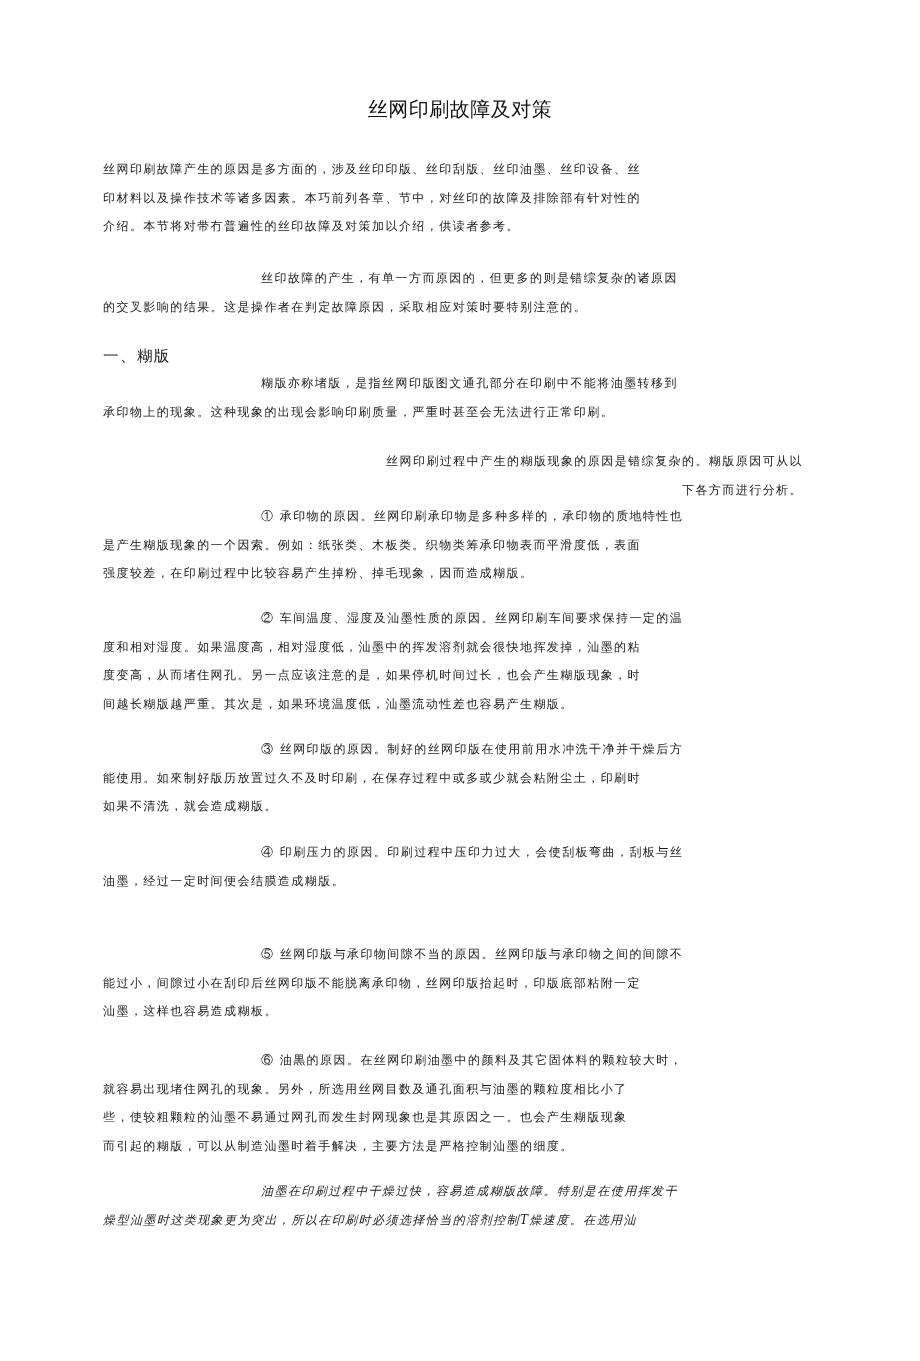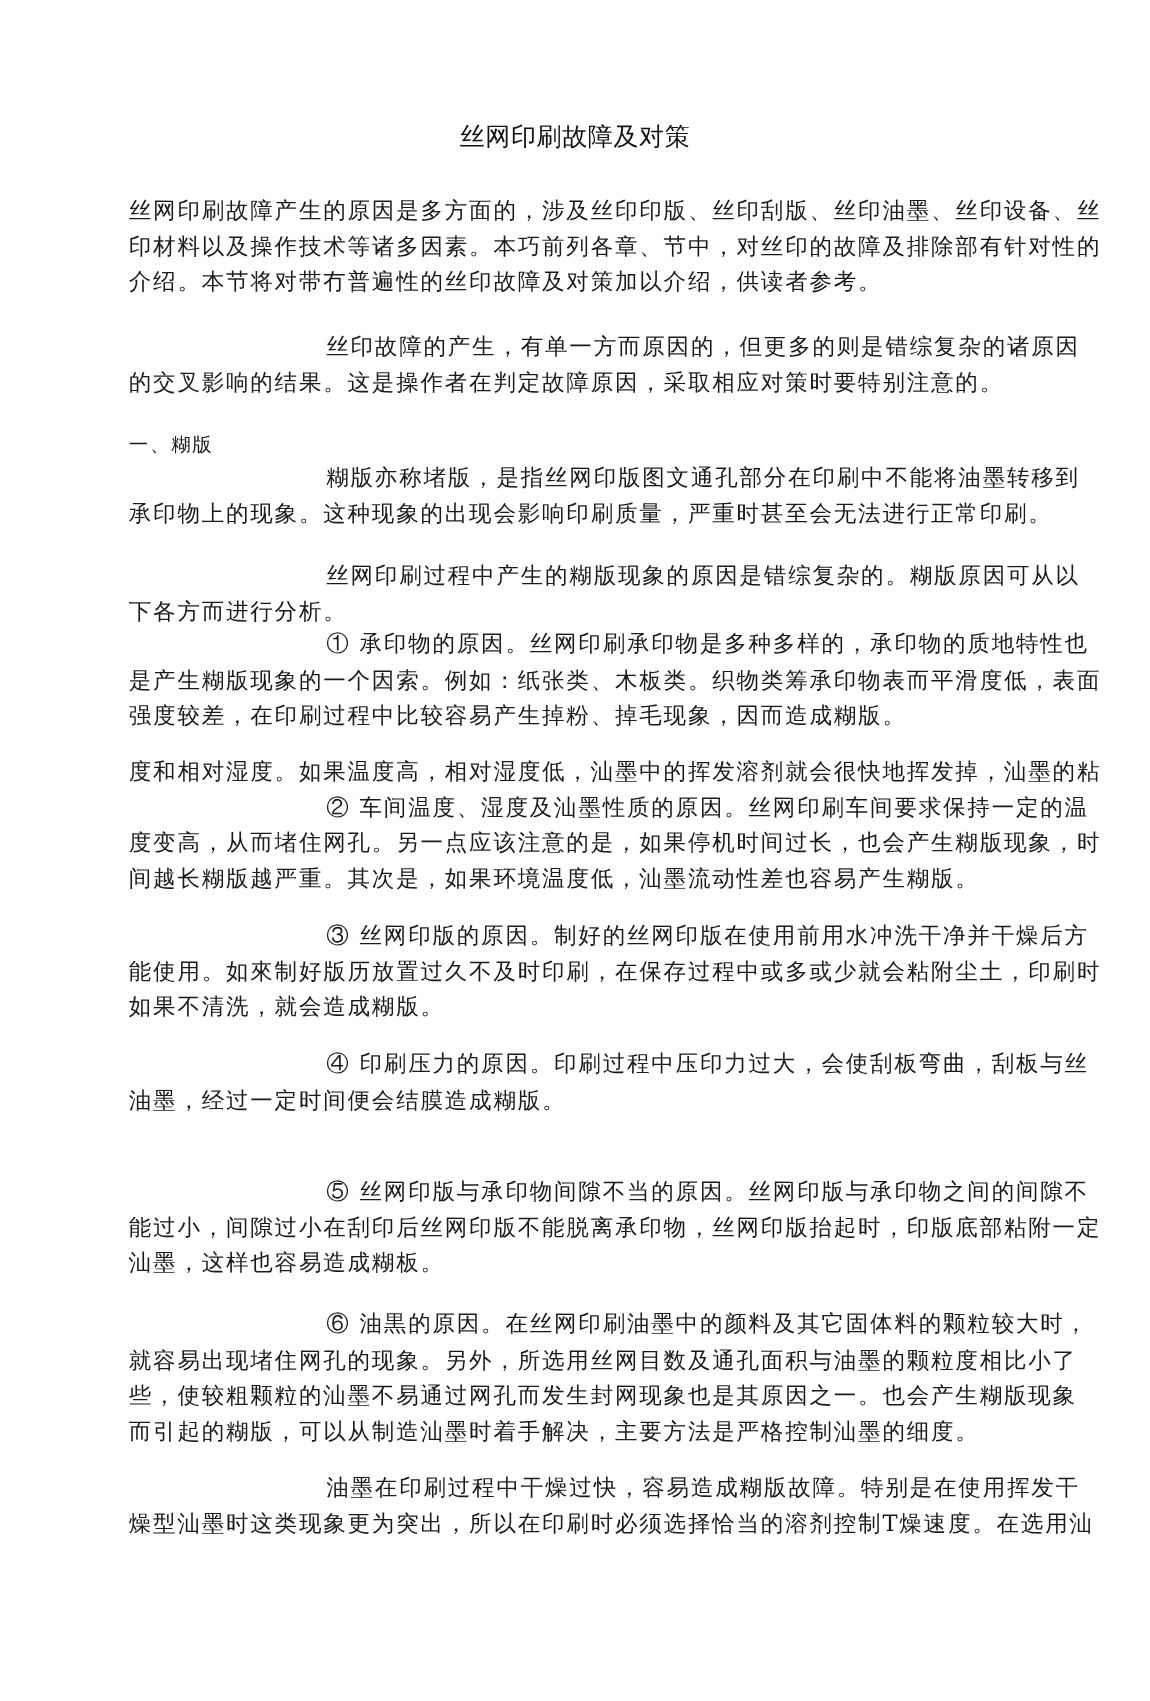--- a/index.html
+++ b/index.html
@@ -7,21 +7,21 @@
       width: 920px; height: 1361px; position: relative; overflow: hidden;
       font-family: "DejaVu Serif", "Liberation Serif", serif;
       color: #1a1a1a;
     }
     .page { position: absolute; left: 0; top: 0; width: 920px; height: 1150px; }
     .title {
       position: absolute; top: 96px; left: 0; width: 920px; text-align: center;
       font-family: "DejaVu Sans", "Liberation Sans", sans-serif;
       font-size: 20px; letter-spacing: 0.5px; color: #111;
     }
-    .para { position: absolute; left: 103px; width: 700px; font-size: 18px; }
+    .para { position: absolute; left: 103px; width: 700px; font-size: 12px; }
     .line { height: 28.5px; line-height: 28.5px; white-space: nowrap; letter-spacing: 1.45px; }
     .indent { padding-left: 158px; }
     .heading { position: absolute; left: 103px; font-size: 15.5px; letter-spacing: 1.45px; }
   </style>
 </head>
 <body>
 
 <div class="page">
 
   <div class="title">丝网印刷故障及对策</div>
@@ -37,34 +37,34 @@
     <div class="line">的交叉影响的结果。这是操作者在判定故障原因，采取相应对策时要特别注意的。</div>
   </div>
 
   <div class="heading" style="top:346px;">一、糊版</div>
 
   <div class="para" style="top:369px;">
     <div class="line indent">糊版亦称堵版，是指丝网印版图文通孔部分在印刷中不能将油墨转移到</div>
     <div class="line">承印物上的现象。这种现象的出现会影响印刷质量，严重时甚至会无法进行正常印刷。</div>
   </div>
 
-  <div class="para" style="top:447px;">
+  <div class="para" style="top:447px;text-align:right;">
     <div class="line indent">丝网印刷过程中产生的糊版现象的原因是错综复杂的。糊版原因可从以</div>
     <div class="line">下各方而进行分析。</div>
   </div>
 
   <div class="para" style="top:502px;">
     <div class="line indent">① 承印物的原因。丝网印刷承印物是多种多样的，承印物的质地特性也</div>
     <div class="line">是产生糊版现象的一个因索。例如：纸张类、木板类。织物类筹承印物表而平滑度低，表面</div>
     <div class="line">强度较差，在印刷过程中比较容易产生掉粉、掉毛现象，因而造成糊版。</div>
   </div>
 
   <div class="para" style="top:604px;">
+    <div class="line indent">② 车间温度、湿度及汕墨性质的原因。丝网印刷车间要求保持一定的温</div>
     <div class="line">度和相对湿度。如果温度高，相对湿度低，汕墨中的挥发溶剂就会很快地挥发掉，汕墨的粘</div>
-    <div class="line indent">② 车间温度、湿度及汕墨性质的原因。丝网印刷车间要求保持一定的温</div>
     <div class="line">度变高，从而堵住网孔。另一点应该注意的是，如果停机时间过长，也会产生糊版现象，时</div>
     <div class="line">间越长糊版越严重。其次是，如果环境温度低，汕墨流动性差也容易产生糊版。</div>
   </div>
 
   <div class="para" style="top:735px;">
     <div class="line indent">③ 丝网印版的原因。制好的丝网印版在使用前用水冲洗干净并干燥后方</div>
     <div class="line">能使用。如來制好版历放置过久不及时印刷，在保存过程中或多或少就会粘附尘土，印刷时</div>
     <div class="line">如果不清洗，就会造成糊版。</div>
   </div>
 
@@ -79,18 +79,18 @@
     <div class="line">汕墨，这样也容易造成糊板。</div>
   </div>
 
   <div class="para" style="top:1046px;">
     <div class="line indent">⑥ 油黒的原因。在丝网印刷油墨中的颜料及其它固体料的颗粒较大时，</div>
     <div class="line">就容易出现堵住网孔的现象。另外，所选用丝网目数及通孔面积与油墨的颗粒度相比小了</div>
     <div class="line">些，使较粗颗粒的汕墨不易通过网孔而发生封网现象也是其原因之一。也会产生糊版现象</div>
     <div class="line">而引起的糊版，可以从制造汕墨时着手解决，主要方法是严格控制汕墨的细度。</div>
   </div>
 
-  <div class="para" style="top:1177px;">
+  <div class="para" style="top:1177px;font-style:italic;">
     <div class="line indent">油墨在印刷过程中干燥过快，容易造成糊版故障。特别是在使用挥发干</div>
     <div class="line">燥型汕墨时这类现象更为突出，所以在印刷时必须选择恰当的溶剂控制T燥速度。在选用汕</div>
   </div>
 
 </div>
 
 </body></html>

